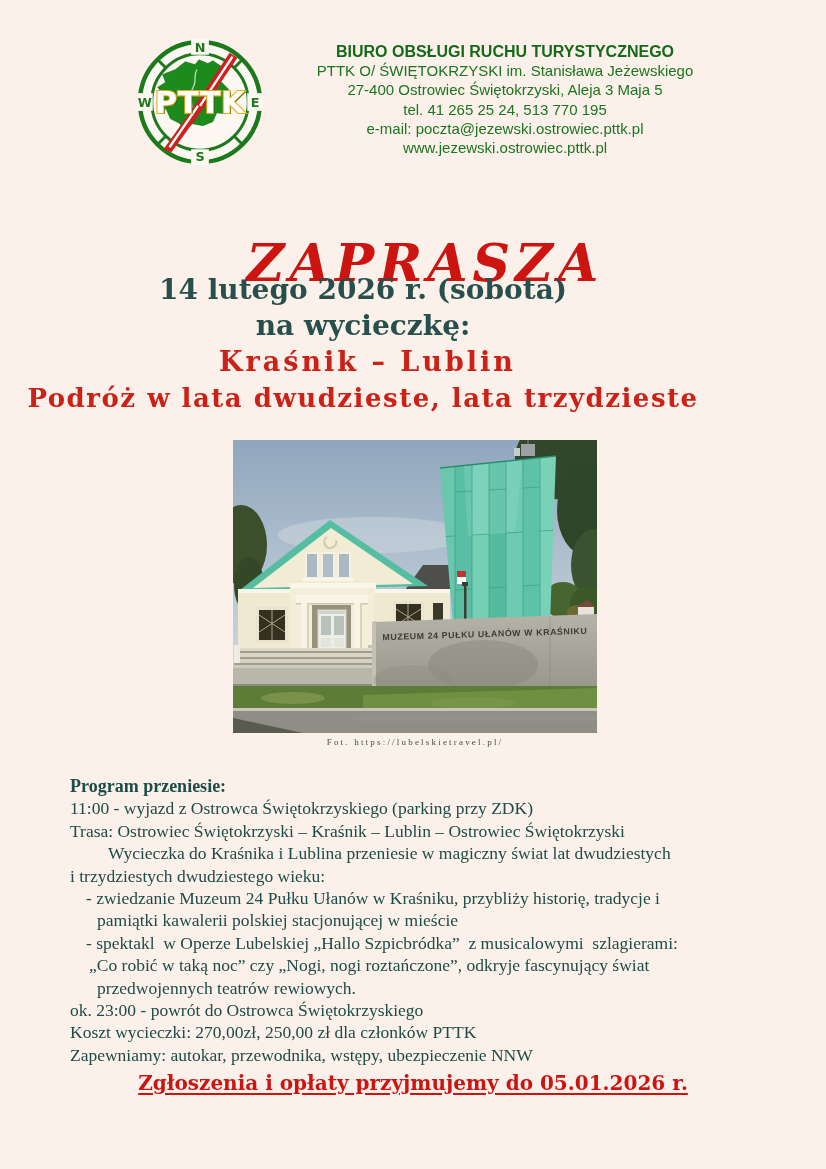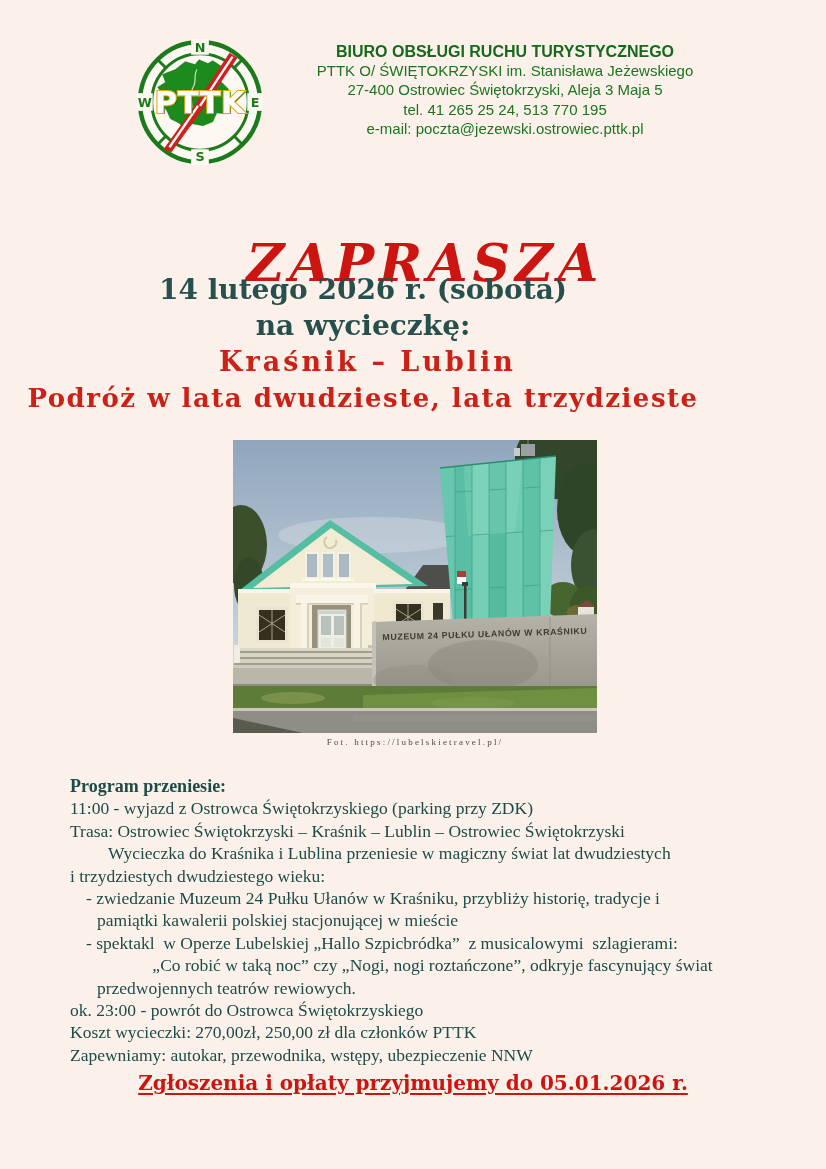--- a/index.html
+++ b/index.html
@@ -31,21 +31,21 @@
            font-family:"Liberation Serif",serif;font-size:9px;letter-spacing:2.2px;color:#4b4b48;}
 
   
   .program{position:absolute;left:70px;top:775px;width:706px;
            font-family:"Liberation Serif",serif;font-size:17.5px;line-height:22.4px;color:#1d4b47;}
   .program .heading{font-weight:bold;font-size:18px;}
   .pline{white-space:pre-wrap;}
   .ind-tab{padding-left:38px;}
   .ind-dash{padding-left:16px;}
   .ind-cont{padding-left:27px;}
-  .ind-q{padding-left:19px;text-align:center;}
+  .ind-q{padding-left:19px;}
 
   
   .footer-note{position:absolute;left:60px;top:1071px;width:706px;text-align:center;
                font-family:"DejaVu Serif",serif;font-weight:bold;font-size:20px;color:#cc1410;}
   .footer-note span{text-decoration:underline;text-underline-offset:3px;text-decoration-thickness:2px;}
 </style>
 </head>
 <body>
 
 <div class="page">
@@ -83,20 +83,21 @@
     <text x="66.5" y="77.5" text-anchor="middle" font-family="DejaVu Sans, sans-serif" font-size="31" font-weight="bold" fill="#0d5d0d" letter-spacing="0.5">PTTK</text>
     <text x="65" y="76" text-anchor="middle" font-family="DejaVu Sans, sans-serif" font-size="31" font-weight="bold" fill="#ffffff" stroke="#e8a715" stroke-width="2.2" paint-order="stroke" letter-spacing="0.5">PTTK</text>
   </svg>
 
   <div class="header-text">
     <div class="l1">BIURO OBSŁUGI RUCHU TURYSTYCZNEGO</div>
     <div>PTTK O/ ŚWIĘTOKRZYSKI im. Stanisława Jeżewskiego</div>
     <div>27-400 Ostrowiec Świętokrzyski, Aleja 3 Maja 5</div>
     <div>tel. 41 265 25 24, 513 770 195</div>
     <div>e-mail: poczta@jezewski.ostrowiec.pttk.pl</div>
+    <div>www.jezewski.ostrowiec.pttk.pl</div>
   </div>
 
   <div class="title">ZAPRASZA</div>
 
   <div class="invite">
     <div class="teal">14 lutego 2026 r. (sobota)</div>
     <div class="teal">na wycieczkę:</div>
     <div class="red1">Kraśnik – Lublin</div>
     <div class="red2">Podróż w lata dwudzieste, lata trzydzieste</div>
   </div>

